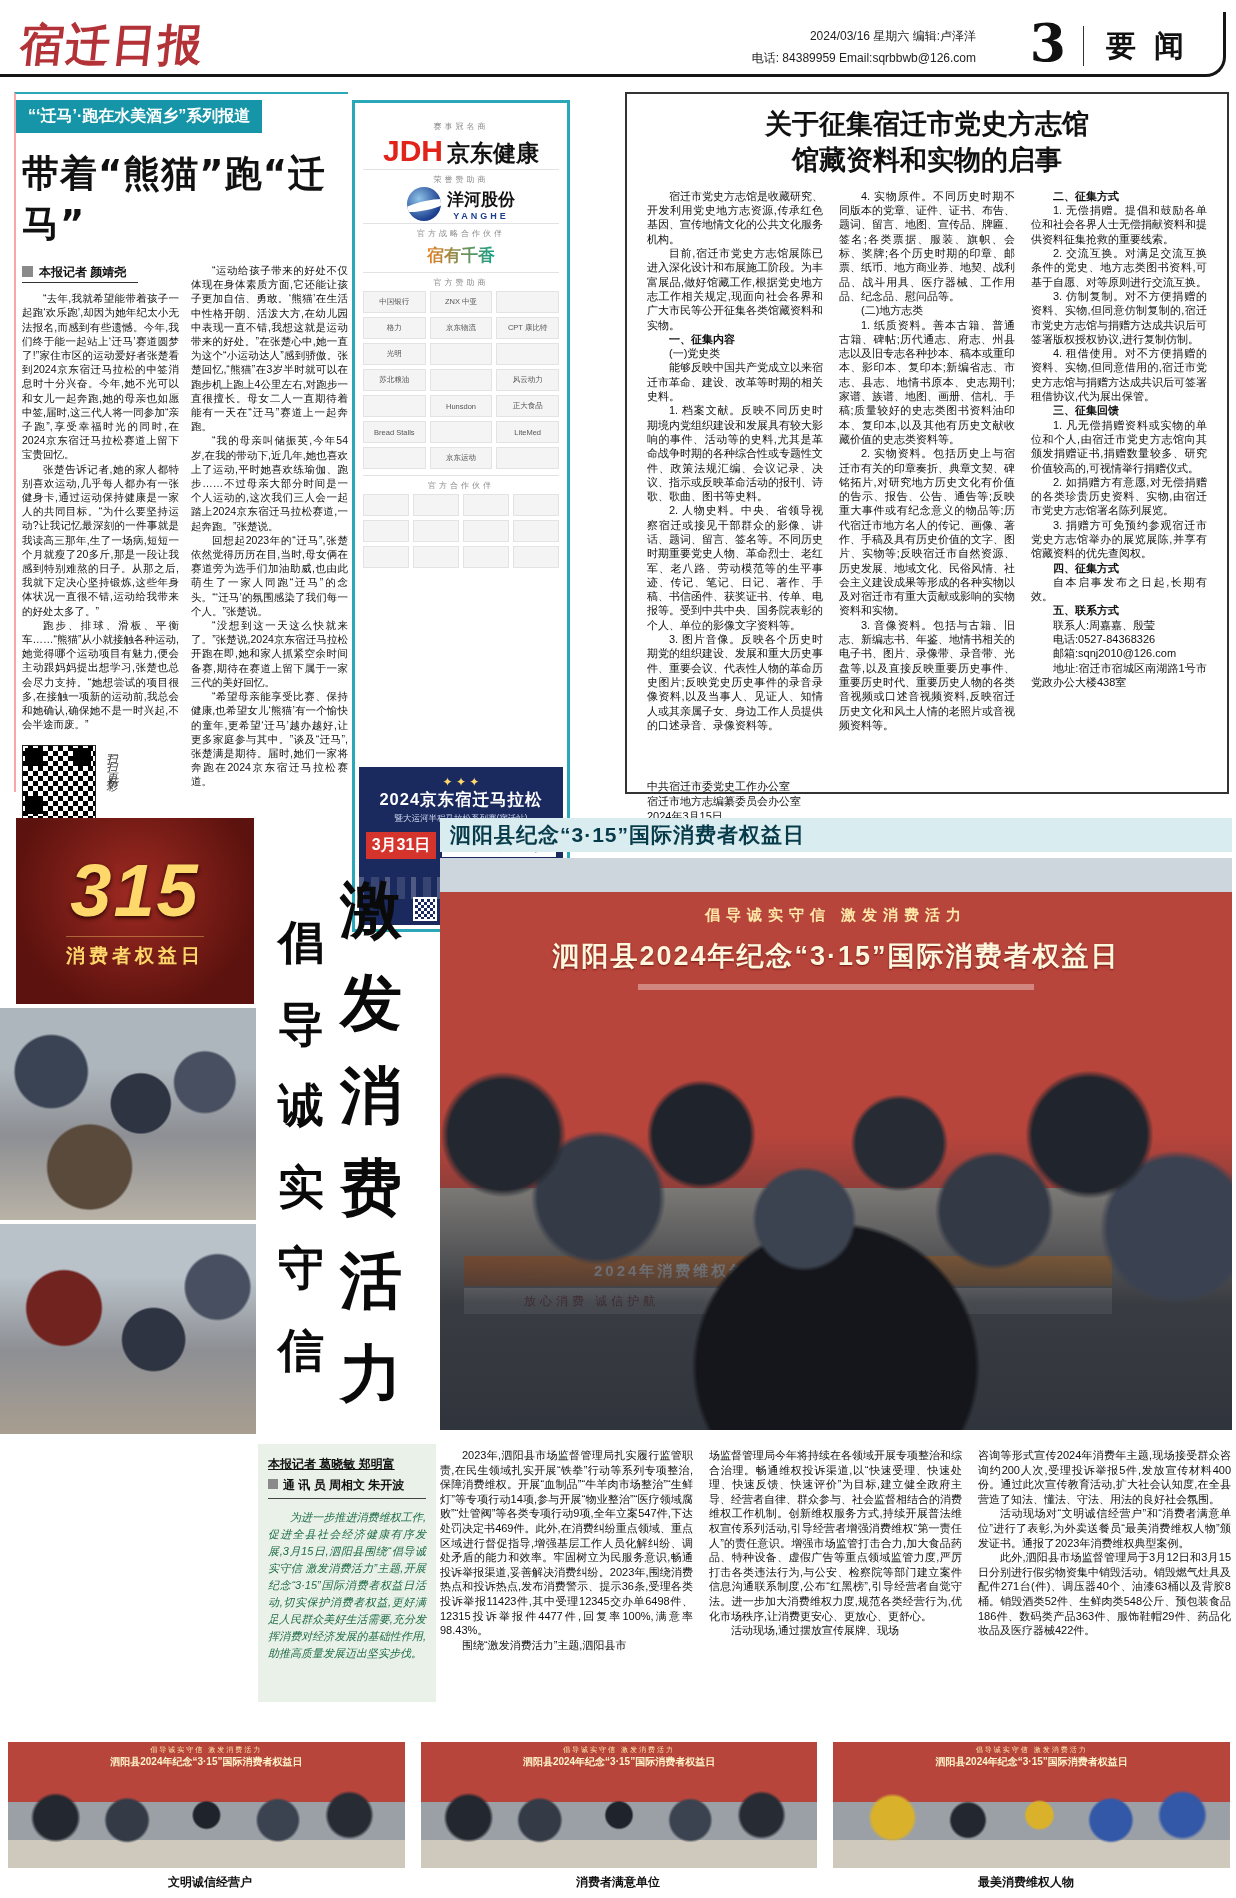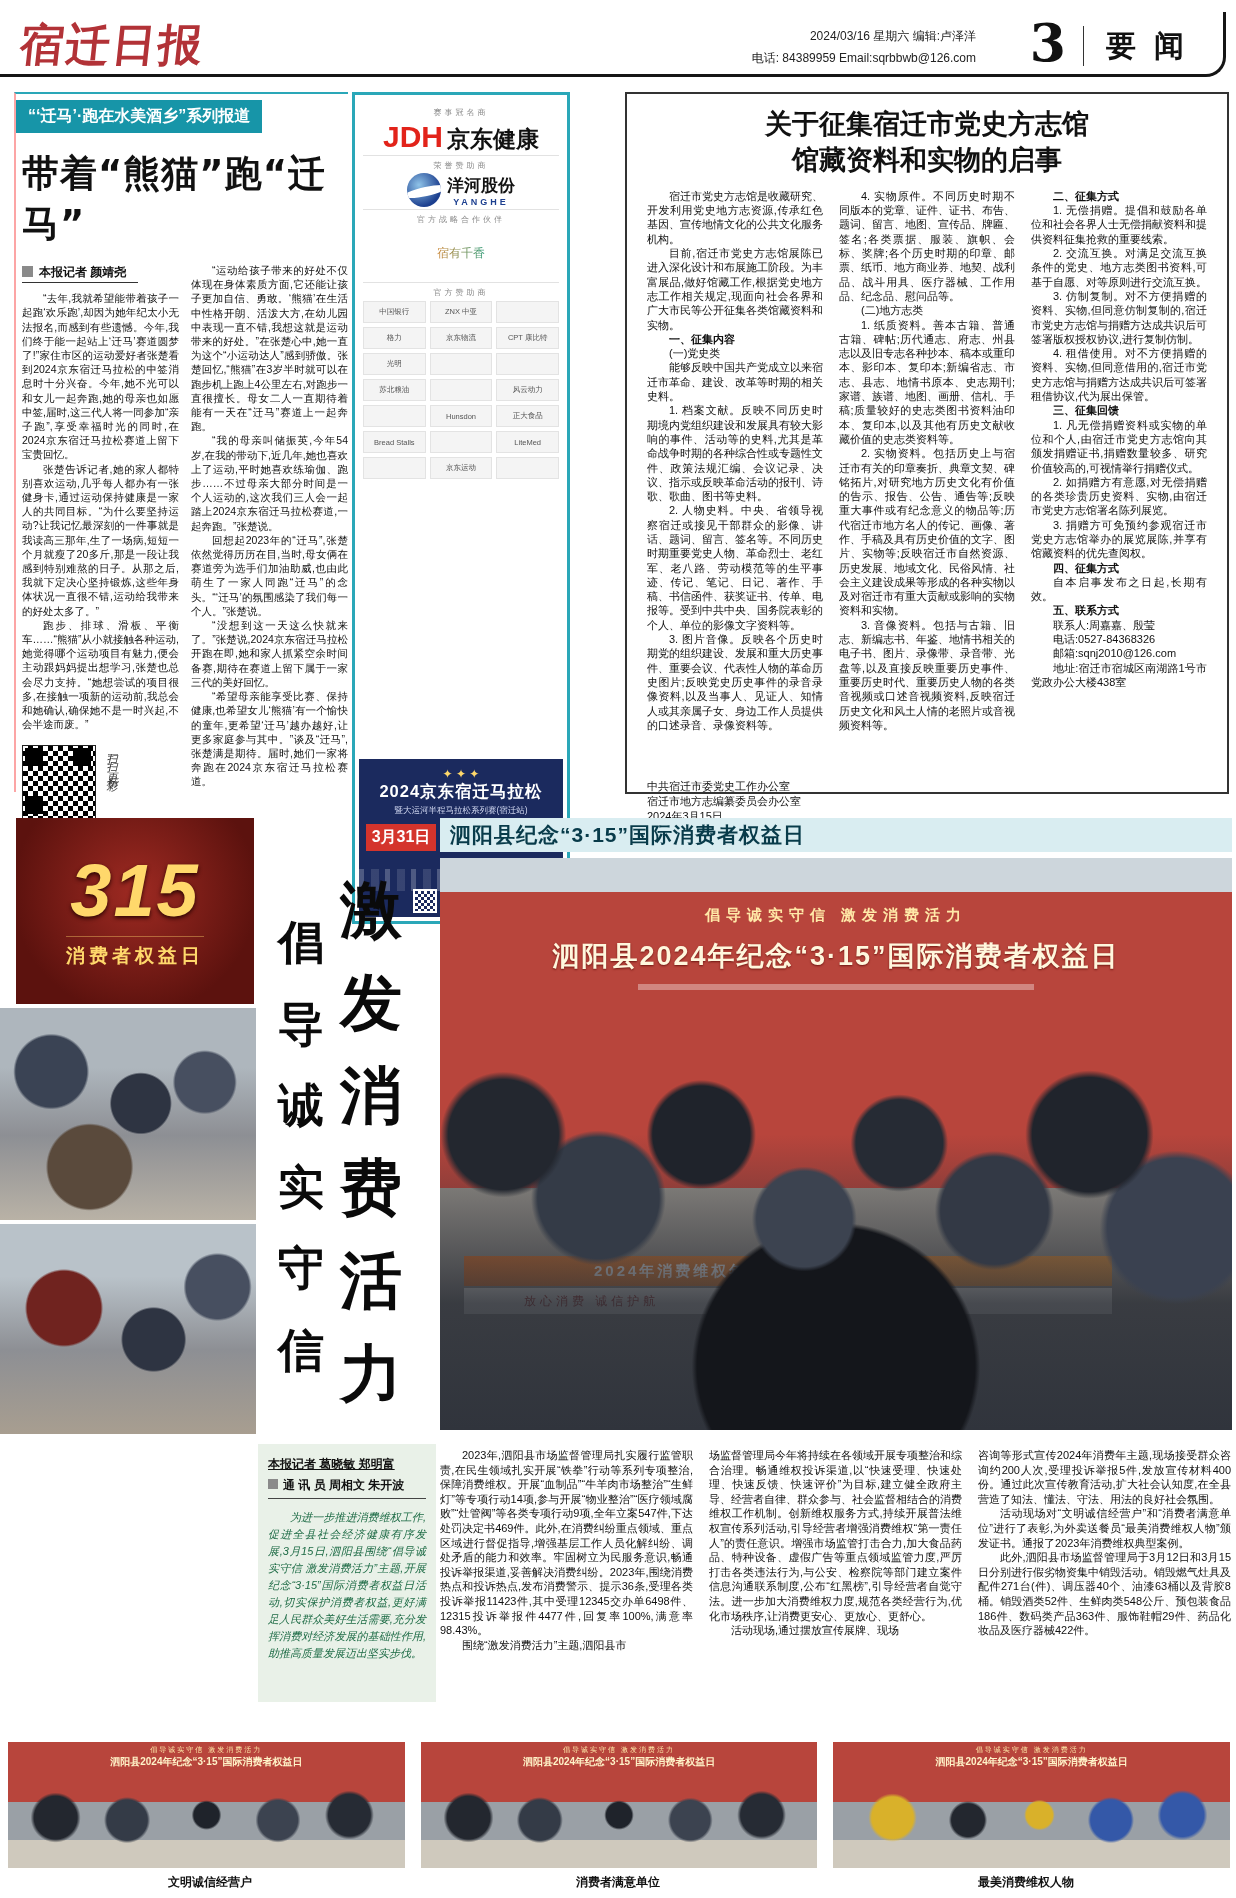--- a/index.html
+++ b/index.html
@@ -29,35 +29,35 @@
   .la-col p{margin:0;text-indent:2em;}
   .qr-block{position:absolute;left:0;bottom:0;width:47%;background:#fff;display:flex;gap:8px;padding-top:6px;}
   .qr{width:72px;height:72px;border:1px solid #222;
       background:
         linear-gradient(#000,#000) 2px 2px/18px 18px no-repeat,
         linear-gradient(#000,#000) 50px 2px/18px 18px no-repeat,
         linear-gradient(#000,#000) 2px 50px/18px 18px no-repeat,
         repeating-conic-gradient(#000 0 25%,#fff 0 50%) 0 0/10px 10px;}
   .qr-cap{writing-mode:vertical-rl;font-size:11px;color:#333;letter-spacing:4px;font-style:italic;}
   
-  .poster{position:absolute;left:352px;top:92px;width:218px;height:832px;border:3px solid #2aa7b8;
-          box-sizing:border-box;background:#fff;padding:8px 8px;}
+  .poster{position:absolute;left:352px;top:100px;width:218px;height:832px;border:3px solid #2aa7b8;
+          box-sizing:border-box;background:#fff;padding:14px 8px;}
   .tier{border-top:1px solid #e2e2e2;text-align:center;}
   .tier-label{font-size:8px;color:#8a8a8a;letter-spacing:3px;margin:4px 0 2px;}
   .jdh{font-size:30px;font-weight:bold;color:#e2231a;display:inline;}
   .jdh-cn{font-size:23px;font-weight:bold;color:#111;display:inline;margin-left:4px;}
   .yh{display:flex;align-items:center;justify-content:center;gap:6px;margin:2px 0;}
   .yh-globe{width:34px;height:34px;border-radius:50%;
             background:radial-gradient(circle at 35% 35%,#8fc3e8,#1c3f8f 70%);position:relative;overflow:hidden;}
   .yh-globe::after{content:"";position:absolute;left:-4px;top:14px;width:46px;height:9px;background:#fff;
                    transform:rotate(-12deg);border-radius:50%;}
   .yh-cn{font-size:17px;font-weight:bold;}
   .yh-en{font-size:9px;letter-spacing:3px;color:#1c3f8f;font-weight:bold;}
-  .syqx{font-size:12px;font-weight:normal;background:linear-gradient(90deg,#c04080,#e67e22,#16a085,#2980b9);
-        -webkit-background-clip:text;background-clip:text;color:transparent;margin:20px 0;}
+  .syqx{font-size:17px;font-weight:bold;background:linear-gradient(90deg,#c04080,#e67e22,#16a085,#2980b9);
+        -webkit-background-clip:text;background-clip:text;color:transparent;margin:5px 0;}
   .logo-grid{display:grid;grid-template-columns:repeat(3,1fr);gap:4px;margin:3px 0 6px;}
   .logo-grid.small{grid-template-columns:repeat(4,1fr);}
   .chip{height:20px;background:#f4f4f4;border:1px solid #e3e3e3;display:flex;align-items:center;
         justify-content:center;font-size:7.5px;color:#555;overflow:hidden;white-space:nowrap;}
   .event{position:absolute;left:4px;right:4px;bottom:4px;height:158px;background:#1b2a5e;color:#fff;
          text-align:center;padding-top:8px;box-sizing:border-box;}
   .ev-star{color:#ffd86b;font-size:12px;}
   .ev-title{font-size:16.5px;font-weight:bold;letter-spacing:1px;}
   .ev-sub{font-size:8.5px;color:#cfd6ef;margin-top:2px;}
   .ev-row{display:flex;align-items:center;justify-content:center;gap:6px;margin-top:7px;}
@@ -247,20 +247,37 @@
           <div class="chip">Hunsdon</div>
           <div class="chip">正大食品</div>
           <div class="chip">Bread Stalls</div>
           <div class="chip"></div>
           <div class="chip">LiteMed</div>
           <div class="chip"></div>
           <div class="chip">京东运动</div>
           <div class="chip"></div>
         </div>
     </div>
+    <div class="tier">
+      <div class="tier-label">官方合作伙伴</div>
+      <div class="logo-grid small">
+          <div class="chip"></div>
+          <div class="chip"></div>
+          <div class="chip"></div>
+          <div class="chip"></div>
+          <div class="chip"></div>
+          <div class="chip"></div>
+          <div class="chip"></div>
+          <div class="chip"></div>
+          <div class="chip"></div>
+          <div class="chip"></div>
+          <div class="chip"></div>
+          <div class="chip"></div>
+        </div>
+    </div>
     <div class="event">
       <div class="ev-star">✦ ✦ ✦</div>
       <div class="ev-title">2024京东宿迁马拉松</div>
       <div class="ev-sub">暨大运河半程马拉松系列赛(宿迁站)</div>
       <div class="ev-row">
         <span class="ev-date">3月31日</span>
         <span class="ev-slogan"><span>跑</span><span>在</span><span>水</span><span>美</span><span>酒</span><span>乡</span></span>
       </div>
       <div class="skyline"></div>
       <div class="ev-foot">

